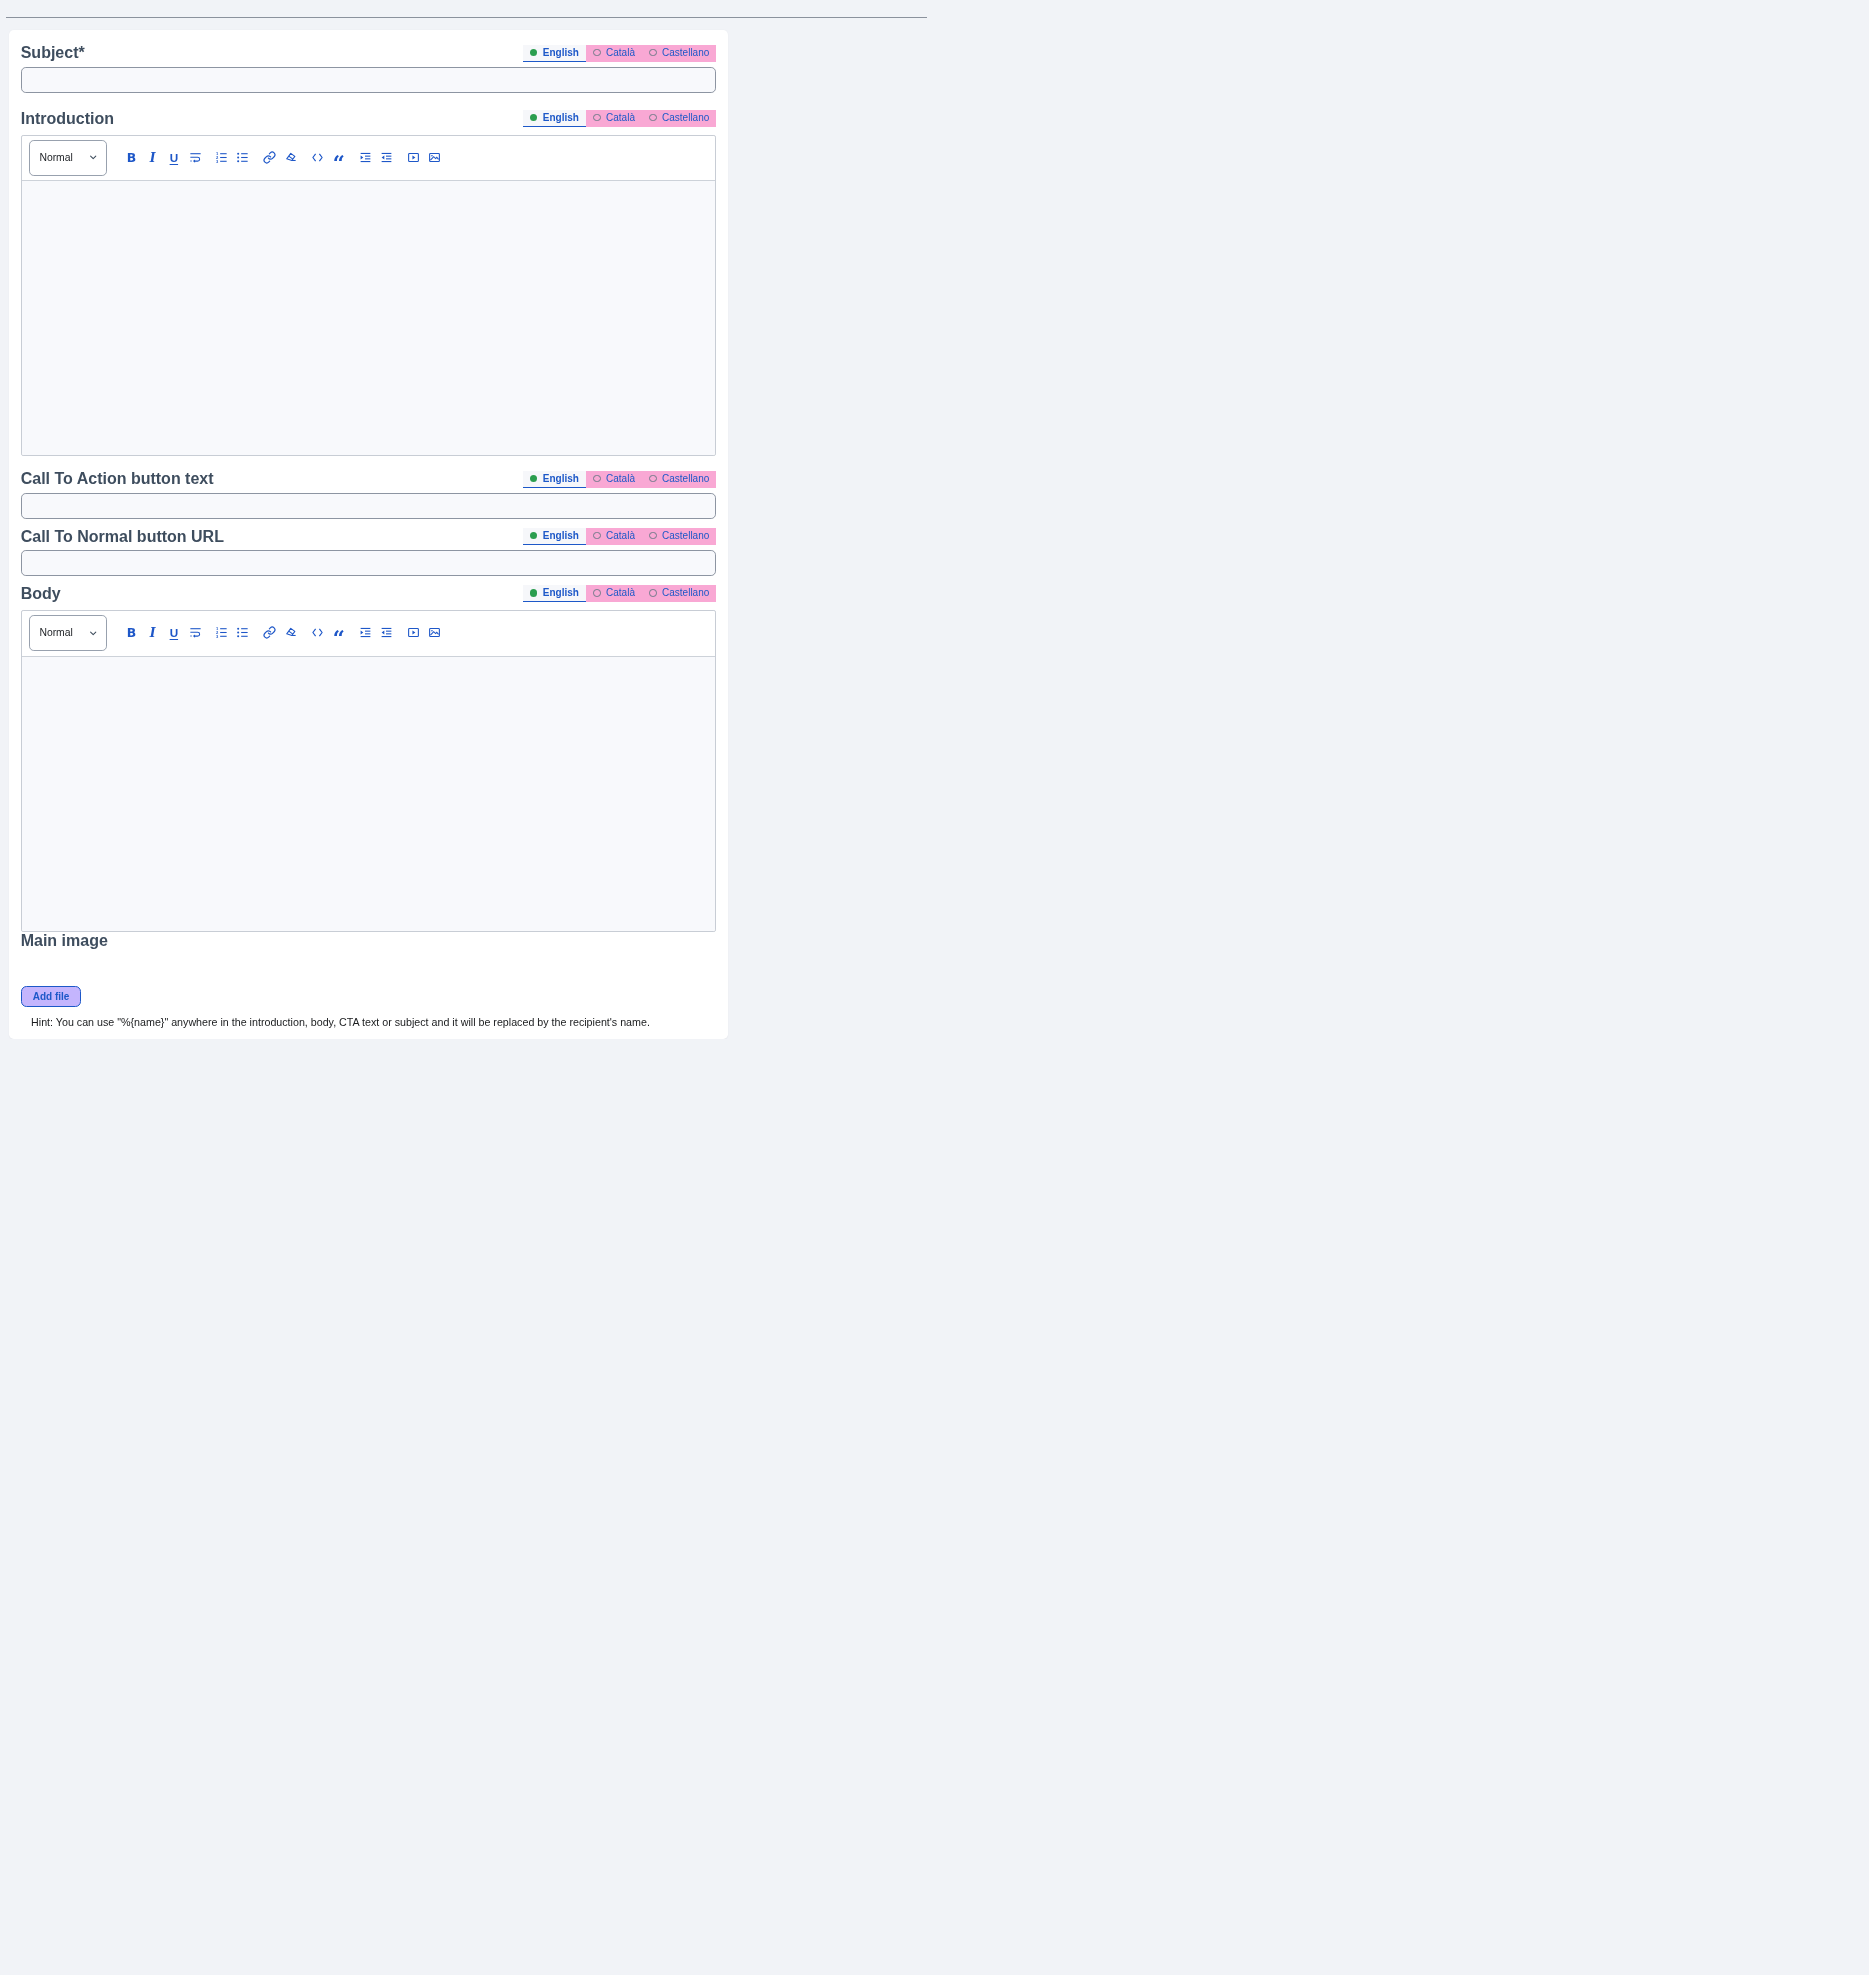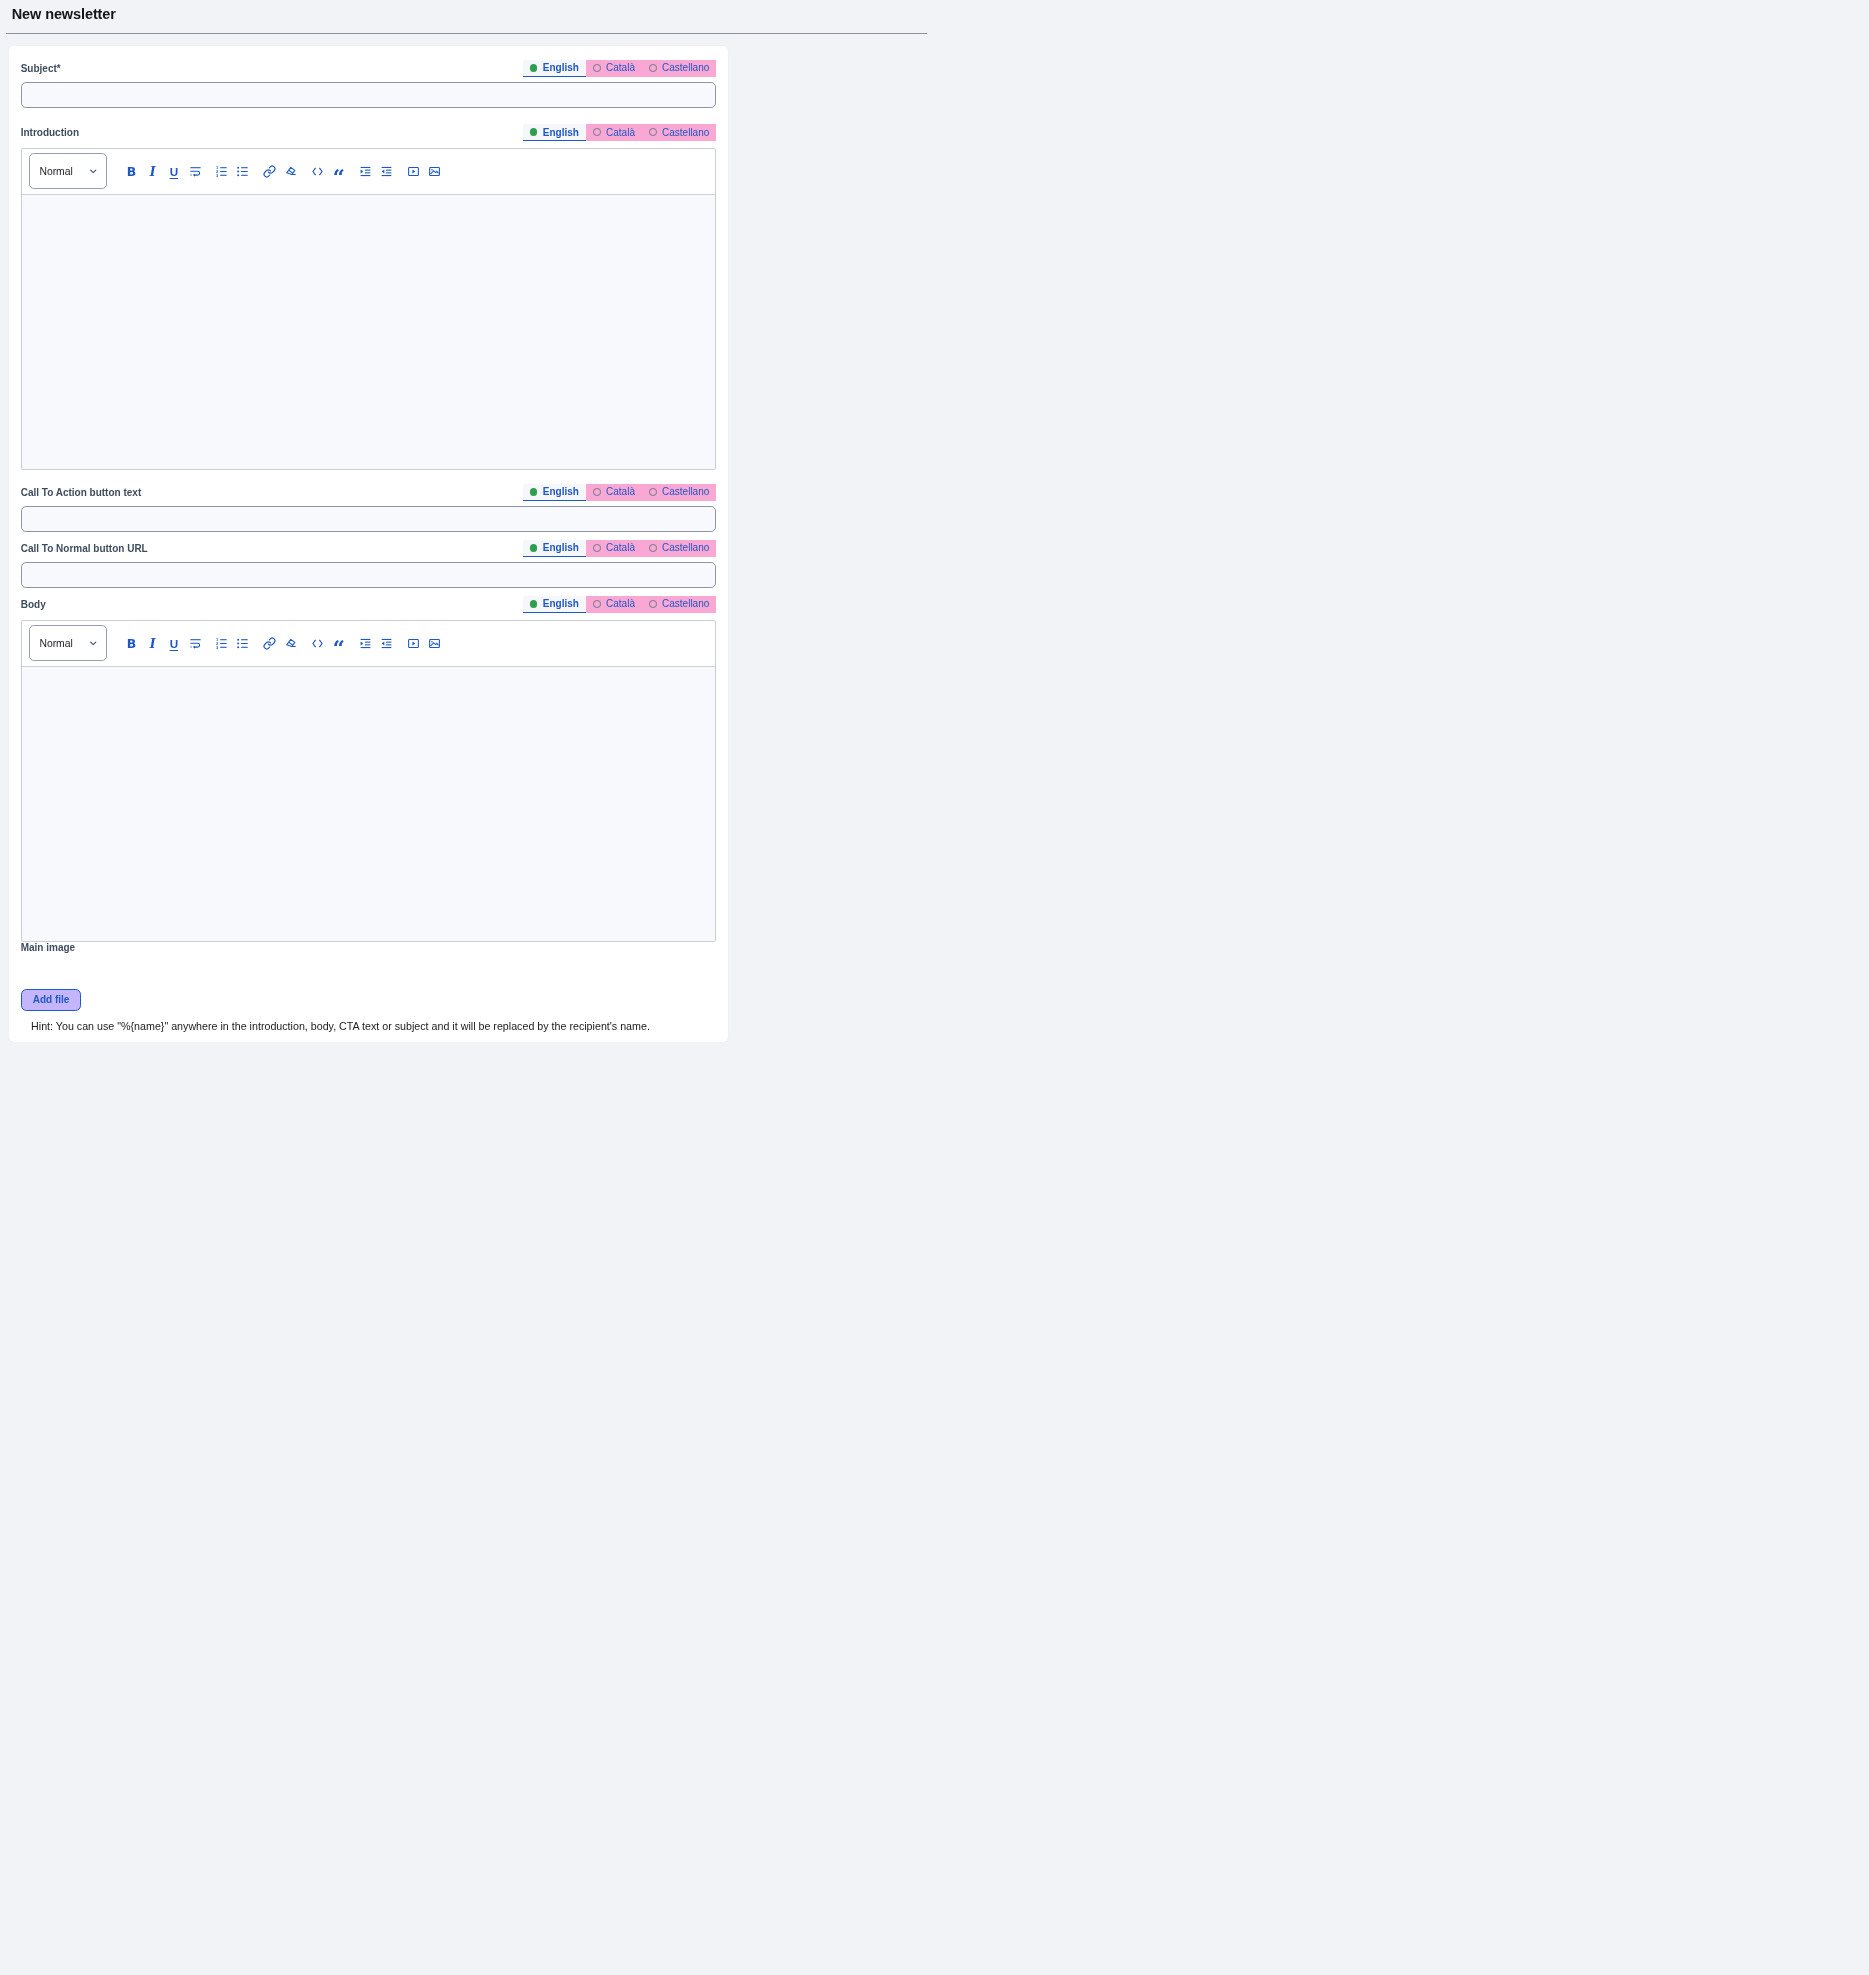--- a/index.html
+++ b/index.html
@@ -27,21 +27,21 @@
     width:719px;
     margin:12.4px 0 0 9px;
     border-radius:4.8px;
     padding:11px 11.7px 10.4px;
     box-shadow:0 0.7px 1.4px rgba(16,24,40,.05);
   }
   
   .field-row {
     display:flex; justify-content:space-between; align-items:center;
   }
-  .field-label { font-size:10px; font-weight:700; color:#3e4d5e; }
+  .field-label { font-size:16px; font-weight:700; color:#3e4d5e; }
   .mt-subject { margin-top:2.8px; }
   .mt-intro   { margin-top:16.6px; }
   .mt-ctatext { margin-top:14px; }
   .mt-ctaurl  { margin-top:8.3px; }
   .mt-body    { margin-top:8.3px; }
   
   .lang-tabs { display:flex; gap:0; align-items:stretch; }
   .lang-tab {
     display:flex; align-items:center; gap:5.5px;
     background:#f9a8d4; border:none; cursor:pointer;
@@ -97,21 +97,20 @@
   }
   .hint { margin:9px 0 0 10.4px; font-size:10.7px; color:#1a1c1e; }
   svg { display:block; }
 </style>
 </head>
 <body>
 
 <div class="page">
 
   <header class="page-header">
-    <h1 class="page-title">New newsletter</h1>
     <hr class="header-divider">
   </header>
 
   <main class="card">
 
     
     <div class="field-row mt-subject">
       <span class="field-label">Subject*</span>
       <div class="lang-tabs">
         <button class="lang-tab active">

